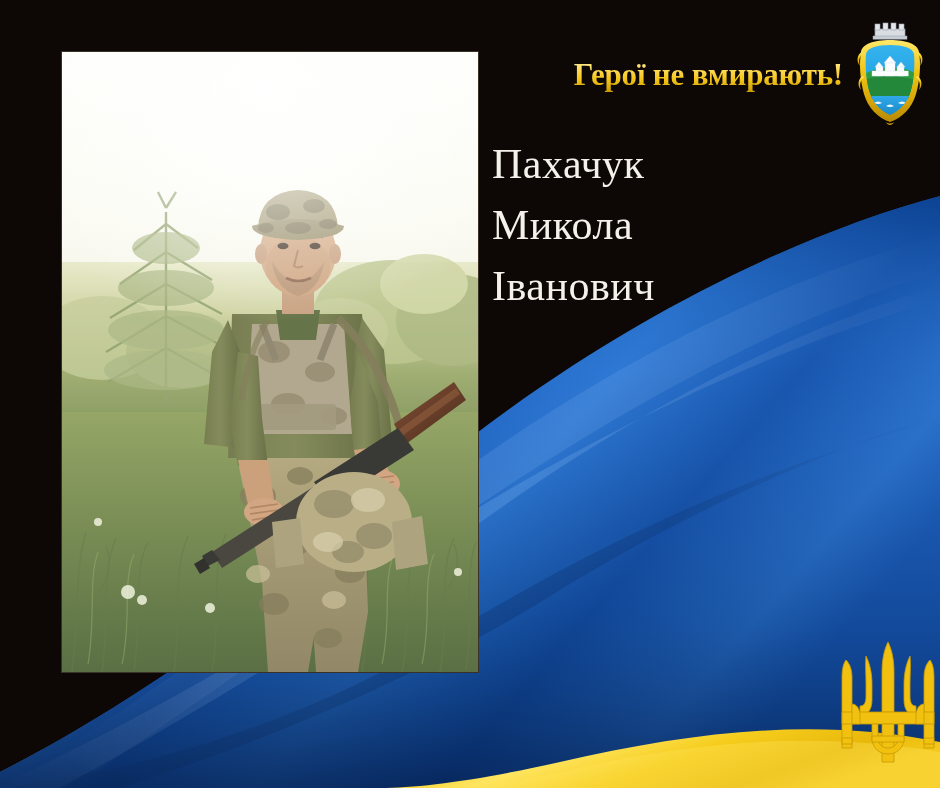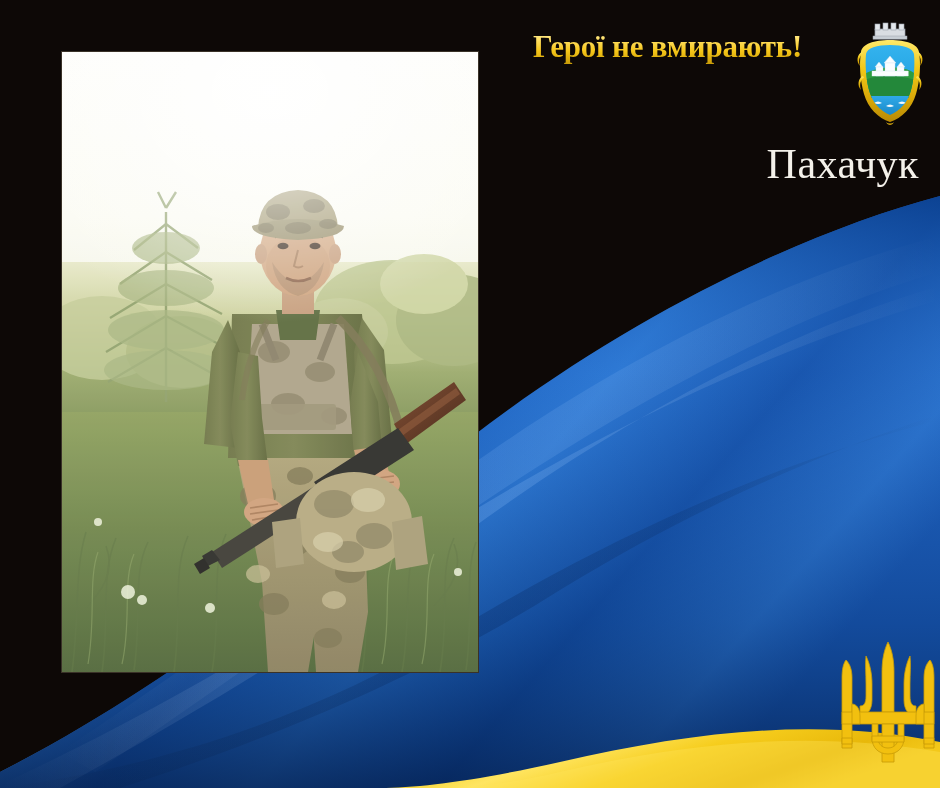--- a/index.html
+++ b/index.html
@@ -41,23 +41,23 @@
     left: 0; top: 0;
     width: 416px;
     height: 620px;
     display: block;
   }
 
   
   .headline {
     position: absolute;
     left: 533px;
-    top: 30px;
+    top: 58px;
     width: 310px;
-    text-align: left;
+    text-align: right;
     font-size: 31px;
     font-weight: bold;
     letter-spacing: -0.2px;
     line-height: 1.1;
     background: linear-gradient(180deg,#fff3a8 0%, #ffe066 28%, #f5c518 62%, #c89b08 100%);
     -webkit-background-clip: text;
     background-clip: text;
     color: transparent;
     -webkit-text-fill-color: transparent;
     white-space: nowrap;
@@ -68,24 +68,24 @@
     position: absolute;
     left: 856px;
     top: 18px;
     width: 68px;
     height: 108px;
   }
 
   
   .name-block {
     position: absolute;
-    left: 479px;
+    left: 492px;
     top: 134px;
     width: 440px;
-    text-align: right;
+    text-align: left;
     color: #f4f1ea;
   }
   .name-line {
     font-size: 42px;
     line-height: 61px;
     letter-spacing: 0.5px;
     white-space: nowrap;
   }
   .years-line {
     font-size: 41px;
@@ -476,20 +476,22 @@
       <g fill="#ffffff" opacity="0.95">
         <path d="M18,85 q4,-3 8,0 q-4,2 -8,0 Z"></path>
         <path d="M30,88 q4,-3 8,0 q-4,2 -8,0 Z"></path>
         <path d="M42,85 q4,-3 8,0 q-4,2 -8,0 Z"></path>
       </g>
     </g>
   </svg>
 
   <div class="name-block">
     <div class="name-line">Пахачук</div>
+    <div class="name-line">Микола</div>
+    <div class="name-line">Іванович</div>
   </div>
 
   <svg class="trident" viewBox="0 0 104 128">
     <g fill="#f2c00f" stroke="#c79a06" stroke-width="0.8">
 
       <path d="M52,4 C 56,12 58,22 58,34 L58,74 L46,74 L46,34 C 46,22 48,12 52,4 Z"></path>
 
       <path d="M10,22 C 14,26 16,32 16,40 L16,110 L6,110 L6,40 C 6,32 7,26 10,22 Z"></path>
 
       <path d="M94,22 C 97,26 98,32 98,40 L98,110 L88,110 L88,40 C 88,32 90,26 94,22 Z"></path>

